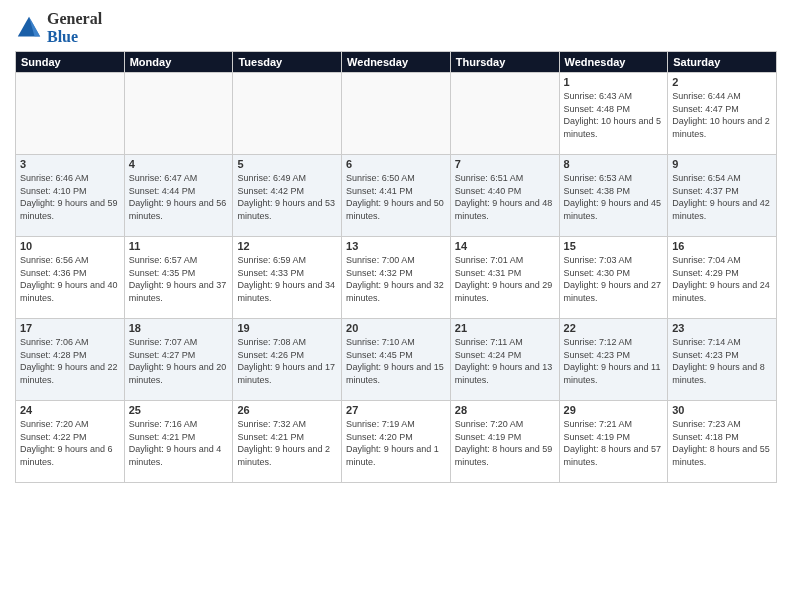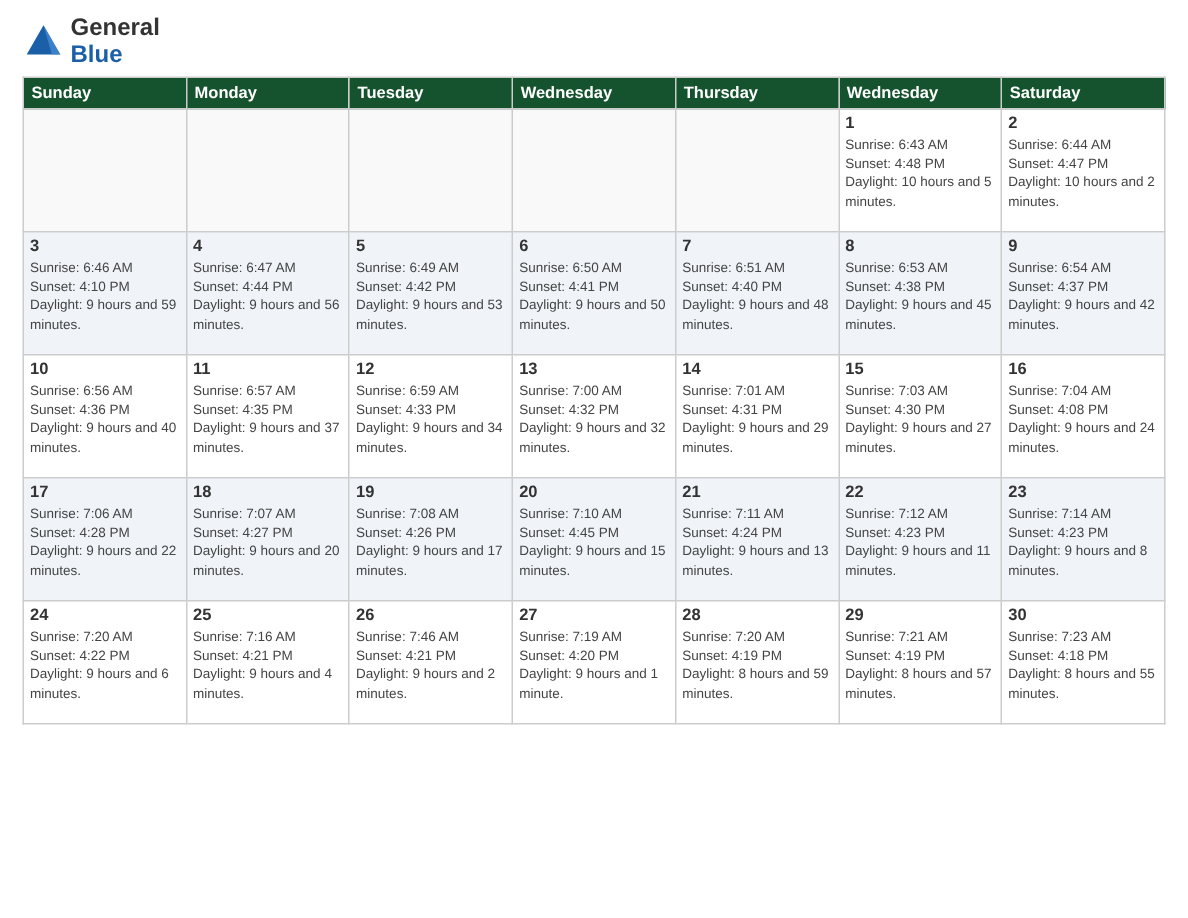--- a/index.html
+++ b/index.html
@@ -13,20 +13,21 @@
     .page {
       width: 792px;
       height: 612px;
       padding: 10px 15px;
     }
     .header {
       display: flex;
       justify-content: space-between;
       align-items: center;
       margin-bottom: 6px;
+      font-family: Liberation Serif, serif;
     }
     .logo {
       display: flex;
       align-items: center;
       gap: 4px;
     }
     .logo-text {
       font-size: 16px;
       font-weight: bold;
       line-height: 1.1;
@@ -48,21 +49,21 @@
     .location {
       font-size: 14px;
       color: #555;
     }
     .calendar {
       width: 100%;
       border-collapse: collapse;
       table-layout: fixed;
     }
     .calendar th {
-      background: #14532d;
+      background: #0f172a;
       color: #fff;
       font-size: 11px;
       font-weight: bold;
       padding: 4px 5px;
       text-align: left;
       border: 1px solid #ccc;
     }
     .calendar td {
       border: 1px solid #ccc;
       vertical-align: top;
@@ -231,21 +232,21 @@
           <td>
             <div class="day-number">15</div>
             <div class="day-info">Sunrise: 7:03 AM
 Sunset: 4:30 PM
 Daylight: 9 hours
 and 27 minutes.</div>
           </td>
           <td>
             <div class="day-number">16</div>
             <div class="day-info">Sunrise: 7:04 AM
-Sunset: 4:08 PM
+Sunset: 4:29 PM
 Daylight: 9 hours
 and 24 minutes.</div>
           </td>
         </tr>
         <tr class="row-even">
           <td>
             <div class="day-number">17</div>
             <div class="day-info">Sunrise: 7:06 AM
 Sunset: 4:28 PM
 Daylight: 9 hours
@@ -304,21 +305,21 @@
           </td>
           <td>
             <div class="day-number">25</div>
             <div class="day-info">Sunrise: 7:16 AM
 Sunset: 4:21 PM
 Daylight: 9 hours
 and 4 minutes.</div>
           </td>
           <td>
             <div class="day-number">26</div>
-            <div class="day-info">Sunrise: 7:46 AM
+            <div class="day-info">Sunrise: 7:32 AM
 Sunset: 4:21 PM
 Daylight: 9 hours
 and 2 minutes.</div>
           </td>
           <td>
             <div class="day-number">27</div>
             <div class="day-info">Sunrise: 7:19 AM
 Sunset: 4:20 PM
 Daylight: 9 hours
 and 1 minute.</div>

